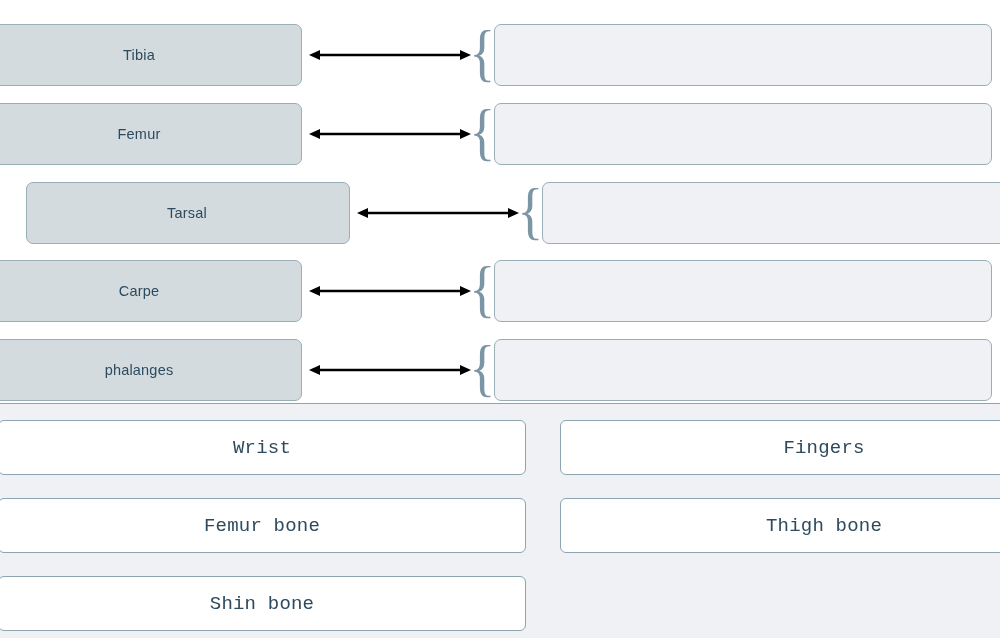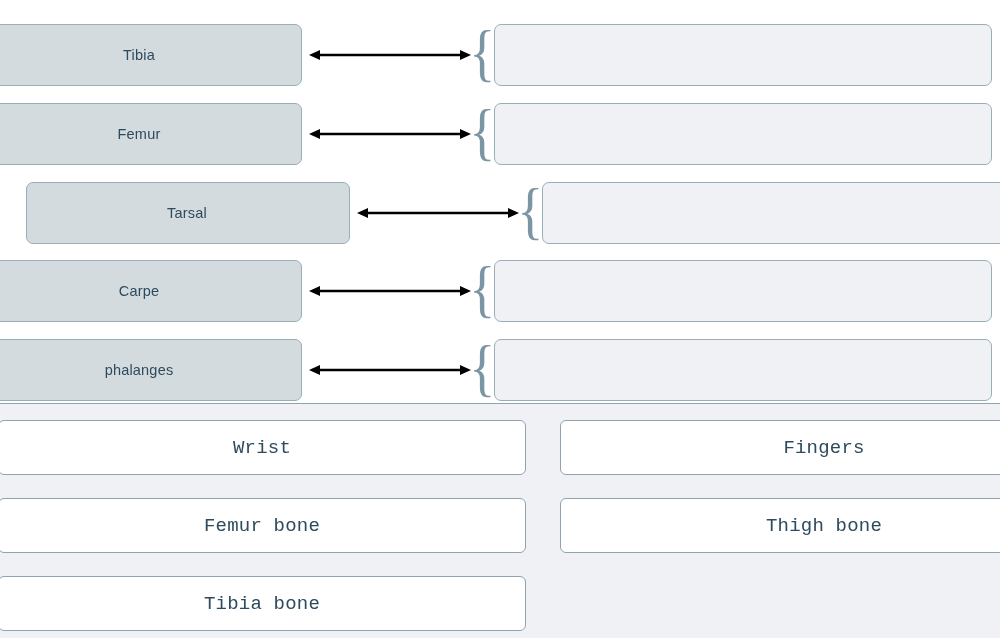--- a/index.html
+++ b/index.html
@@ -264,21 +264,21 @@
 
     <div class="bank-card bank-col-left" style="top:16px;">
       <span class="bank-label">Wrist</span>
     </div>
 
     <div class="bank-card bank-col-left" style="top:94px;">
       <span class="bank-label">Femur bone</span>
     </div>
 
     <div class="bank-card bank-col-left" style="top:172px;">
-      <span class="bank-label">Tibia bone</span>
+      <span class="bank-label">Shin bone</span>
     </div>
 
     <div class="bank-card bank-col-right" style="top:16px;">
       <span class="bank-label">Fingers</span>
     </div>
 
     <div class="bank-card bank-col-right" style="top:94px;">
       <span class="bank-label">Thigh bone</span>
     </div>
 

